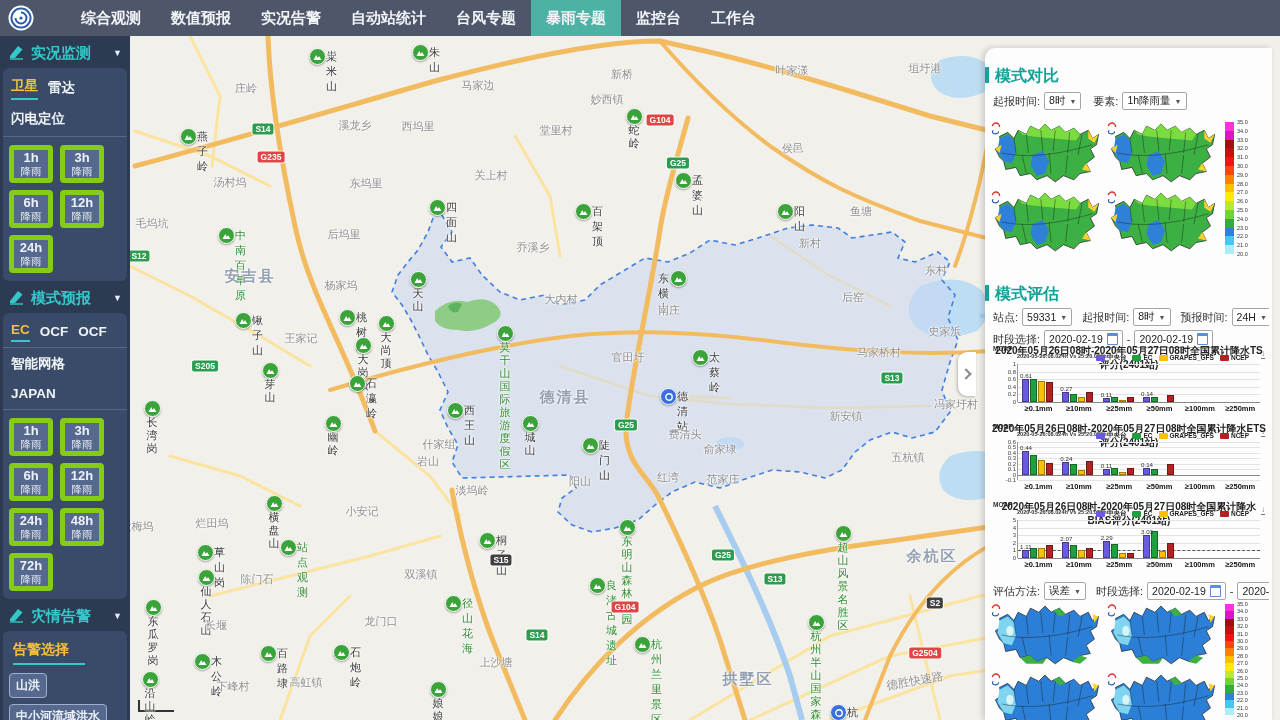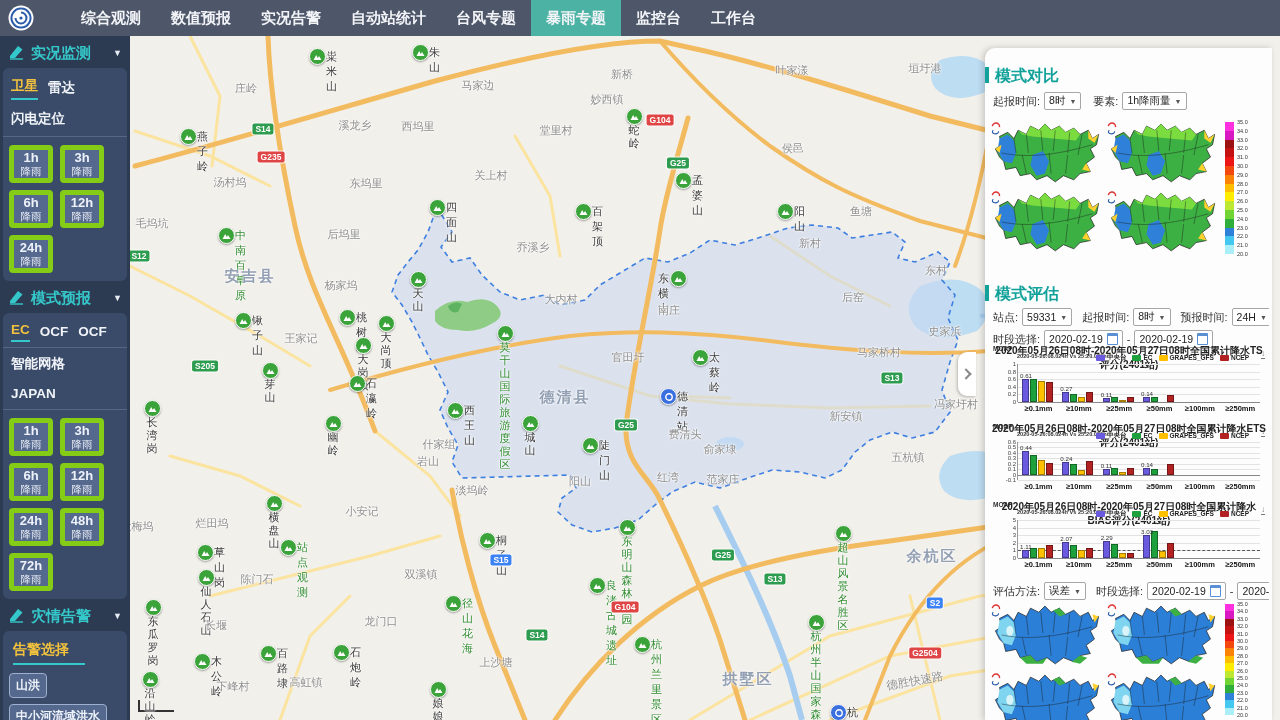--- a/index.html
+++ b/index.html
@@ -37,21 +37,21 @@
   .pin{position:absolute;width:0;height:0;}
   .pin .dot{position:absolute;left:-8px;top:-8px;width:15px;height:15px;border-radius:50%;background:#3aa339;border:1.5px solid #fff;box-shadow:0 1px 2px rgba(0,0,0,.35);display:flex;align-items:center;justify-content:center;}
   .pin .dot.sta{background:#3a6fe0;}
   .pin .lbl{position:absolute;font-size:11px;color:#3a3a3a;white-space:pre-line;text-shadow:0 0 2px #fff,0 0 2px #fff,0 0 3px #fff;}
   .pin .lbl.scen{color:#2e8b2e;}
   .pin .lbl.stal{color:#333;}
   .pin .lbl.r{left:9px;top:-7px;}
   .pin .lbl.l{right:9px;top:-7px;text-align:right;}
   .pin .lbl.b{top:8px;left:0;transform:translateX(-50%);text-align:center;line-height:13px;}
   .badge{position:absolute;transform:translate(-50%,-50%);font-size:8.5px;color:#fff;font-weight:bold;padding:0 3px;height:11px;line-height:11px;border-radius:2px;box-shadow:0 0 0 1px rgba(255,255,255,.85);}
-  .bg{background:#2e9c4f;} .br{background:#e04545;} .by{background:#3b82f6;}
+  .bg{background:#2e9c4f;} .br{background:#e04545;} .by{background:#404040;}
   .scalebar{position:absolute;left:8px;top:664px;width:34px;height:10px;border-left:2px solid #333;border-bottom:2px solid #333;}
   .collapse-tab{position:absolute;left:828px;top:316px;width:18px;height:44px;background:#fff;border-radius:9px 0 0 9px;box-shadow:-1px 1px 3px rgba(0,0,0,.25);display:flex;align-items:center;justify-content:center;cursor:pointer;}
   .chev{width:6px;height:6px;border-top:2px solid #8a8a8a;border-right:2px solid #8a8a8a;transform:rotate(45deg);margin-right:2px;}
   
   .rpanel{position:absolute;left:985px;top:48px;width:287px;height:672px;background:#fdfdfd;border-radius:10px 0 0 0;box-shadow:-2px 0 6px rgba(0,0,0,.18);z-index:30;overflow:hidden;}
   .sec-title{position:absolute;left:10px;font-size:16px;font-weight:bold;color:#12a29a;}
   .sec-title::before{content:"";position:absolute;left:-10px;top:1px;width:4px;height:16px;background:#12a29a;}
   .ctrl-row{position:absolute;left:8px;width:276px;display:flex;align-items:center;gap:4px;white-space:nowrap;overflow:hidden;}
   .clab{font-size:11px;color:#333;}
   .sel{display:inline-flex;align-items:center;gap:4px;border:1px solid #a6a6a6;background:#fff;height:16px;padding:0 4px;font-size:10.5px;color:#222;border-radius:2px;cursor:pointer;}

